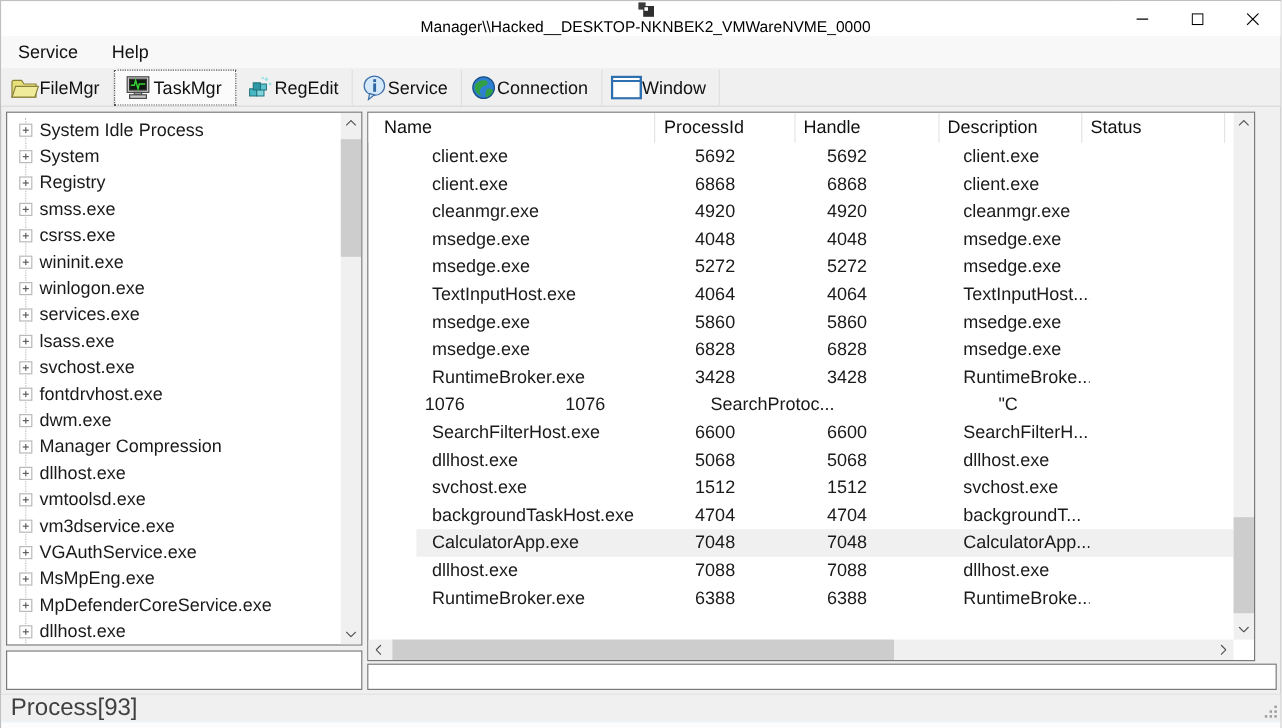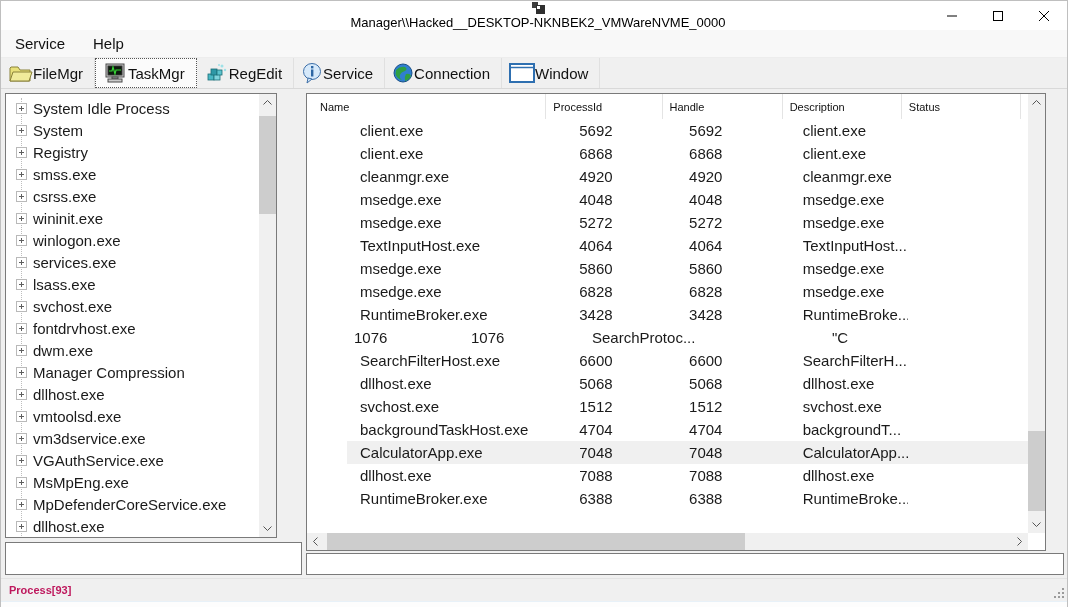--- a/index.html
+++ b/index.html
@@ -22,33 +22,33 @@
   .menubar { position:absolute; left:0; top:29px; width:100%; height:28px; background:#f8f8f8; display:flex; align-items:center; border-bottom:1px solid #ededed; }
   .menu-item { font-size:15px; padding:0 14px; height:100%; display:flex; align-items:center; color:#111; }
 
   
   .toolbar { position:absolute; left:0; top:57px; width:100%; height:31px; background:#f0f0f0; display:flex; align-items:stretch; border-bottom:1px solid #d9d9d9; }
   .tool-btn { display:flex; align-items:center; gap:0; padding:0 11px 0 7px; font-size:15px; color:#111; border-right:1px solid #e0e0e0; background:transparent; }
   .tool-btn.active { background:#fbfbfb; border:1px dotted #555; }
   .tool-btn svg { display:block; }
 
   
-  .tree-panel { position:absolute; left:4px; top:92px; width:272px; height:445px; background:#fff; border:1px solid #7a7a7a; overflow:hidden; }
+  .tree-panel { position:absolute; left:4px; top:92px; width:297px; height:445px; background:#fff; border:1px solid #7a7a7a; overflow:hidden; }
   .tree-viewport { position:absolute; left:0; top:0; right:17px; bottom:0; overflow:hidden; }
   .tree { position:relative; padding-top:3px; }
   .tree::before { content:''; position:absolute; left:15px; top:4px; height:458px; border-left:1px dotted #bdbdbd; }
   .tree-item { position:relative; height:22px; display:flex; align-items:center; }
   .plusbox { position:relative; width:11px; height:11px; margin-left:10px; background:#fff; border:1px solid #b9b9b9; flex:0 0 11px; }
   .plusbox::before { content:''; position:absolute; left:2px; top:4px; width:5px; height:1px; background:#5e5e5e; }
   .plusbox::after { content:''; position:absolute; left:4px; top:2px; width:1px; height:5px; background:#5e5e5e; }
   .tree-label { margin-left:6px; font-size:15px; white-space:nowrap; }
 
   .table-panel { position:absolute; left:305px; top:92px; width:740px; height:458px; background:#fff; border:1px solid #7a7a7a; overflow:hidden; }
   .theader { position:absolute; left:0; top:0; right:17px; height:25px; display:flex; background:#fff; }
-  .hcell { font-size:11px; color:#111; display:flex; align-items:center; padding-left:7px; border-left:1px solid #e4e4e4; overflow:hidden; white-space:nowrap; }
+  .hcell { font-size:15px; color:#111; display:flex; align-items:center; padding-left:7px; border-left:1px solid #e4e4e4; overflow:hidden; white-space:nowrap; }
   .hcell:first-child { border-left:none; padding-left:13px; }
   .tbody { position:absolute; left:0; top:25px; right:17px; bottom:17px; overflow:hidden;padding-left:40px; }
   .trow { display:flex; height:23px; }
   .trow.hl { background:#f0f0f0; }
   .cell { font-size:15px; display:flex; align-items:center; padding-left:7px; overflow:hidden; white-space:nowrap; }
   .c-name   { width:240px; padding-left:13px !important; }
   .c-pid    { width:117px; }
   .c-handle { width:121px; }
   .c-desc   { width:120px; }
   .c-status { width:120px; }
@@ -62,21 +62,21 @@
   .vthumb { position:absolute; left:0; width:17px; background:#cdcdcd; }
   .hscroll { position:absolute; left:0; right:0; bottom:0; height:17px; background:#f0f0f0; }
   .hs-arrow { position:absolute; top:0; width:17px; height:17px; display:flex; align-items:center; justify-content:center; }
   .hs-arrow.left { left:0; } .hs-arrow.right { right:0; }
   .hthumb { position:absolute; top:0; height:17px; background:#cdcdcd; }
 
   
   .left-box  { position:absolute; left:4px;  top:541px; width:297px; height:33px; background:#fff; border:1px solid #7a7a7a; }
   .right-box { position:absolute; left:305px; top:552px; width:758px; height:22px; background:#fff; border:1px solid #7a7a7a; }
   .statusbar { position:absolute; left:0; top:577px; width:100%; height:23px; background:#f0f0f0; border-top:1px solid #e3e3e3; display:flex; align-items:center; }
-  .status-text { font-size:11px; margin-left:8px; color:#be185d;font-weight:bold; }
+  .status-text { font-size:20px; margin-left:8px; color:#404040; }
   .grip { position:absolute; right:3px; bottom:3px; width:12px; height:12px; }
   .grip i { position:absolute; width:2px; height:2px; background:#9a9a9a; }
   .bottom-strip { position:absolute; left:0; top:600px; width:100%; height:7px; background:#fdfdfd; border-top:1px solid #e8f1f8; }
 </style>
 </head>
 <body>
 
 <div id="window">
 
   <div class="titlebar">

